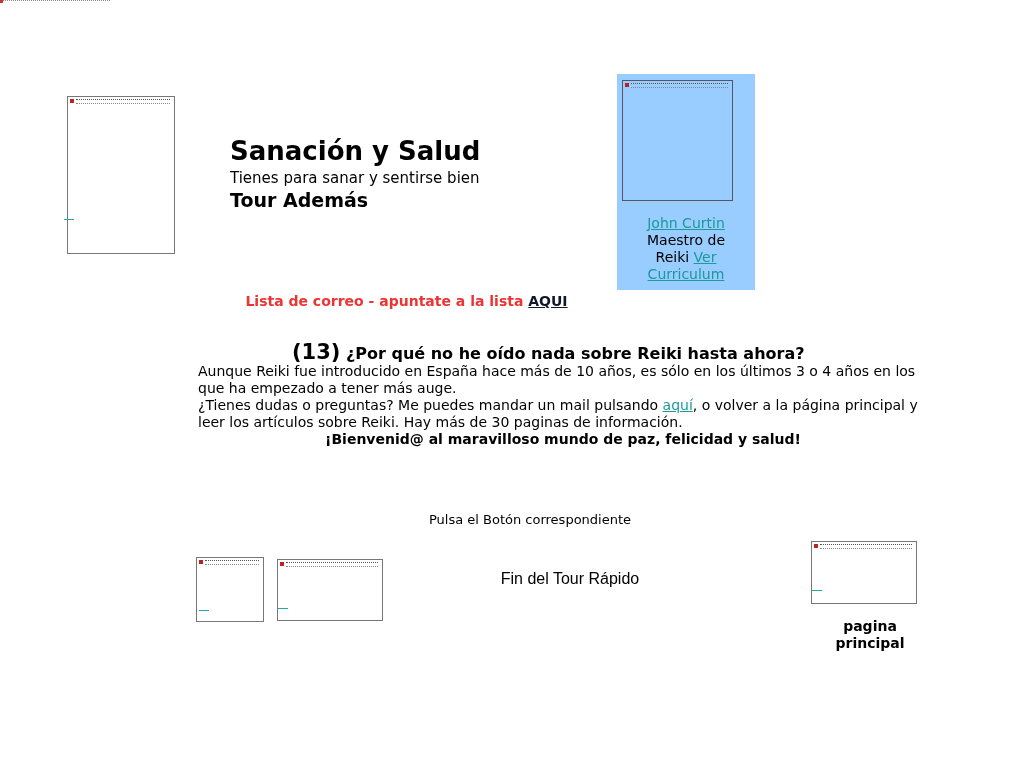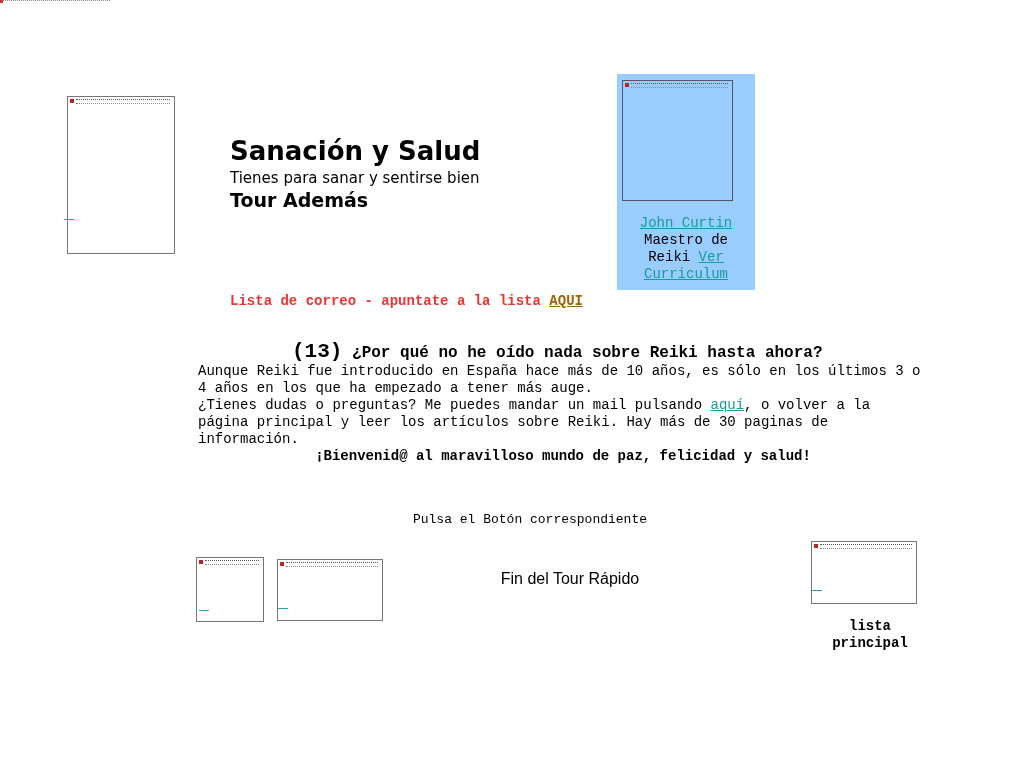--- a/index.html
+++ b/index.html
@@ -1,35 +1,35 @@
 <!DOCTYPE html>
 <html><head>
 <meta charset="utf-8">
 <style>
   html, body { margin:0; padding:0; }
   body { width:1024px; height:767px; background:#ffffff; position:relative; overflow:hidden;
          font-family:"DejaVu Sans", sans-serif; color:#000; }
-  .abs { position:absolute;font-family:Liberation Mono, monospace; }
+  .abs { position:absolute; }
   .broken-img { position:absolute; border:1px solid #777; background:#fff; box-sizing:border-box; }
   .broken-img .bi-icon { position:absolute; left:2px; top:2px; width:4px; height:4px; background:#b22; }
   .broken-img .bi-text { position:absolute; left:8px; right:4px; top:2px; height:3px;
                          border-top:1px dotted #555; border-bottom:1px dotted #888; }
   .broken-img .bi-link { position:absolute; left:-4px; width:10px; height:1px; background:#2aa; }
   .top-strip { position:absolute; left:0; top:0; width:110px; height:2px; border-top:1px dotted #888; }
   .top-strip .dot { position:absolute; left:0; top:-1px; width:3px; height:3px; background:#c33; }
   .title { left:230px; top:134px; width:320px; text-align:left; font-family:"DejaVu Sans", sans-serif; }
   .title .t1 { font-size:26px; font-weight:bold; line-height:34px; }
   .title .t2 { font-size:15px; line-height:20px; }
   .title .t3 { font-size:19px; font-weight:bold; line-height:24px; }
   .sidebar-box { left:617px; top:74px; width:138px; height:216px; background:#99ccff; }
   .sidebar-box .photo { left:5px; top:6px; width:111px; height:121px; background:#99ccff; border-color:#556; }
   .sidebar-text { position:absolute; left:0; top:141px; width:138px; text-align:center; font-size:14px; line-height:17px; }
   a, .link { color:#1a9a9a; text-decoration:underline; cursor:pointer; }
   .mail { left:200px; top:293px; width:413px; text-align:center; font-size:14px; font-weight:bold; color:#ee3333; }
-  .mail .link { color:#a16207; }
+  .mail .link { color:#0f172a; }
   .question { left:292px; top:340px; font-size:16px; font-weight:bold; }
   .question .num { font-size:21px; }
   .body-text { left:198px; top:363px; width:730px; font-size:14px; line-height:17px; }
   .welcome { text-align:center; font-weight:bold; }
   .pulsa { left:400px; top:512px; width:260px; text-align:center; font-size:13px; }
   .fin { left:440px; top:543px; width:260px; text-align:center; font-family:"Liberation Sans", sans-serif; font-size:16px;margin-top:27px; }
   .pagina { left:820px; top:618px; width:100px; text-align:center; font-size:14px; font-weight:bold; line-height:17px; }
 </style>
 </head>
 <body>
@@ -92,15 +92,15 @@
   <span class="bi-text"></span>
   <span class="bi-link" style="top:48px;left:0px;"></span>
 </div>
 <div class="broken-img" style="left:811px;top:541px;width:106px;height:63px;">
   <span class="bi-icon"></span>
   <span class="bi-text"></span>
   <span class="bi-link" style="top:48px;left:0px;"></span>
 </div>
 
 <div class="abs pagina">
-  <div>lista</div>
+  <div>pagina</div>
   <div>principal</div>
 </div>
 
 </body></html>

